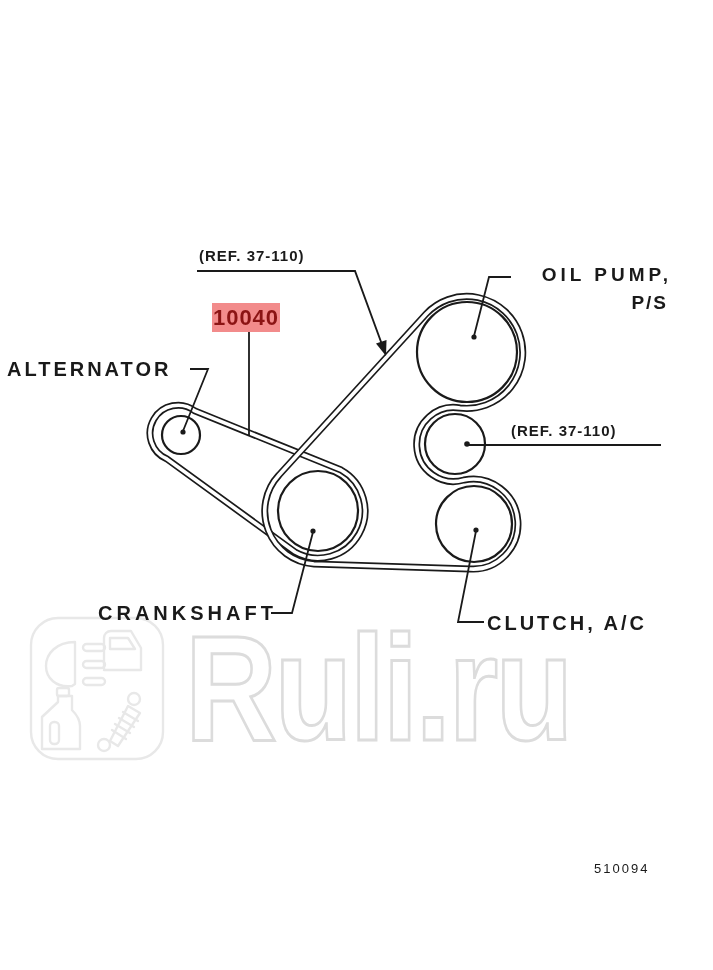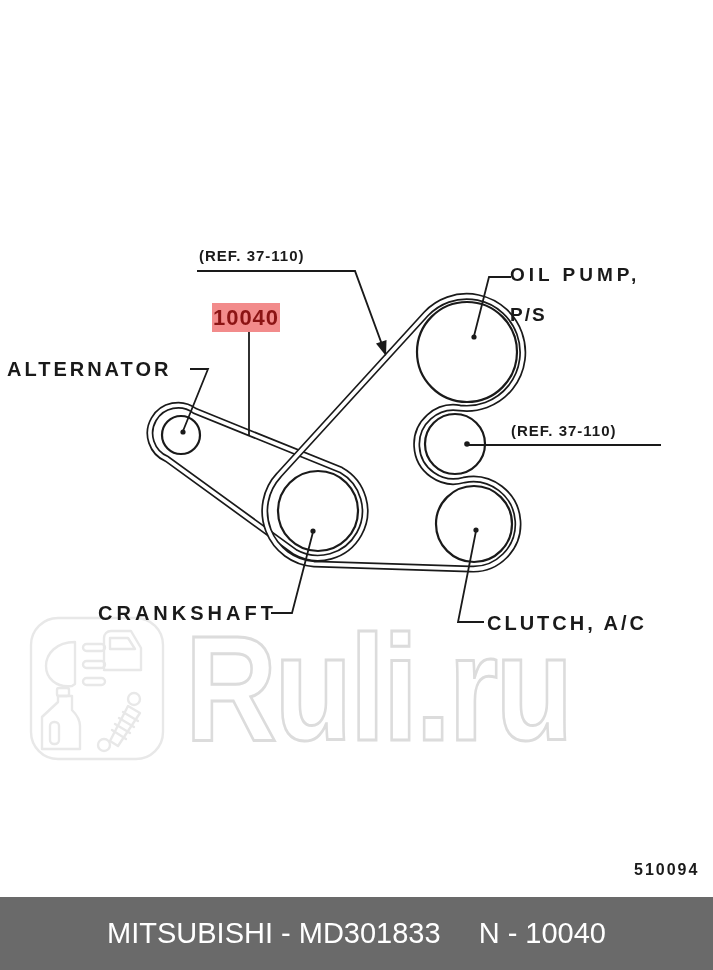--- a/index.html
+++ b/index.html
@@ -21,25 +21,25 @@
     position:absolute;font-weight:700;font-size:20px;letter-spacing:3px;
     color:var(--line);white-space:nowrap;
   }
   .ref-lbl{font-weight:700;font-size:15px;letter-spacing:1px;}
   .part-box{
     position:absolute;left:212px;top:303px;width:68px;height:29px;
     background:var(--highlight-bg);color:var(--highlight-text);
     font-weight:700;font-size:22px;letter-spacing:1px;
     display:flex;align-items:center;justify-content:center;
   }
-  .oilpump-block{position:absolute;left:510px;top:264px;text-align:left;width:162px;}
+  .oilpump-block{position:absolute;left:510px;top:264px;text-align:right;width:162px;}
   .oilpump-block .l1{font-weight:700;font-size:19px;letter-spacing:4px;}
-  .oilpump-block .l2{font-weight:700;font-size:19px;letter-spacing:2px;margin-top:18px;padding-right:4px;}
+  .oilpump-block .l2{font-weight:700;font-size:19px;letter-spacing:2px;margin-top:6px;padding-right:4px;}
   #drawing-number{
-    position:absolute;left:594px;top:861px;font-size:16px;font-weight:700;letter-spacing:2px;margin-left:40px;
+    position:absolute;left:594px;top:861px;font-size:13px;font-weight:400;letter-spacing:2px;
   }
   #footer-bar{
     position:absolute;left:0;top:897px;width:713px;height:73px;
     background:var(--footer-bg);color:var(--footer-text);
     display:flex;align-items:center;justify-content:center;gap:38px;
     font-size:29px;font-weight:400;letter-spacing:0px;
   }
   #watermark-text{
     position:absolute;left:185px;top:613px;height:150px;
     font-size:150px;line-height:150px;font-weight:700;letter-spacing:-3px;
@@ -152,18 +152,14 @@
   </div>
 
   <div class="lbl ref-lbl" style="left:511px;top:422px;">(REF. 37-110)</div>
 
   <div class="lbl" style="left:487px;top:612px;">CLUTCH, A/C</div>
 
   <div class="lbl" style="left:98px;top:602px;letter-spacing:4px;">CRANKSHAFT</div>
 
   <div id="drawing-number">510094</div>
 
-  <div id="footer-bar">
-    <span>MITSUBISHI - MD301833</span>
-    <span>N - 10040</span>
-  </div>
 
 </div>
 
 </body></html>

